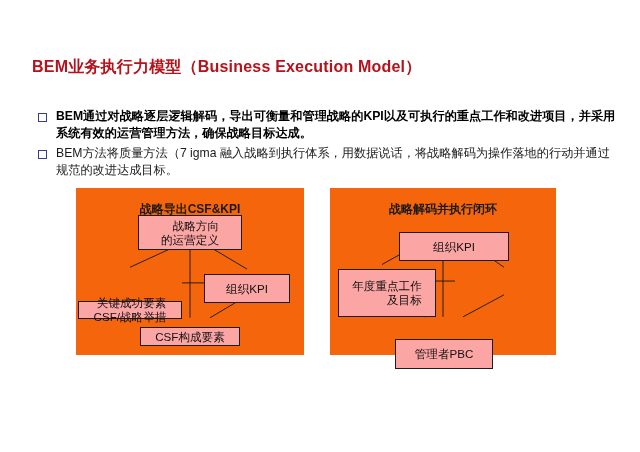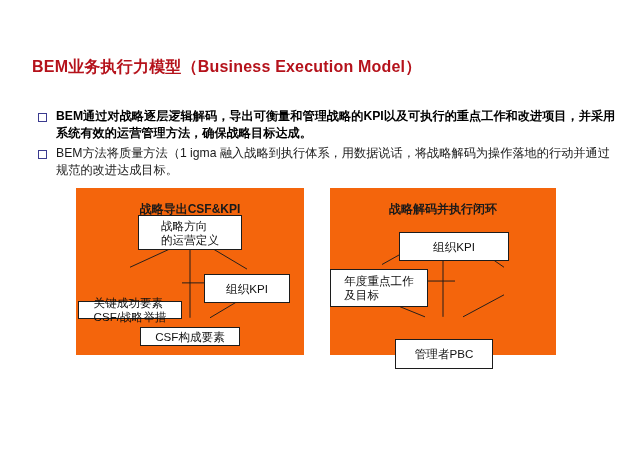--- a/index.html
+++ b/index.html
@@ -91,62 +91,62 @@
     position: absolute;
     left: 0;
     top: 0;
     width: 100%;
     height: 100%;
   }
 
   
   .node {
     position: absolute;
-    background: #ffffff;
+    background: #fca5a5;
     border: 1.3px solid #1c1c1c;
     box-sizing: border-box;
     display: flex;
     align-items: center;
     justify-content: center;
-    text-align: left;
+    text-align: right;
     font-size: 11.6px;
     line-height: 14px;
     color: #111111;
     padding: 2px 4px;
     white-space: pre-line;
     z-index: 2;
   }
 
   
   #node-l-top    { left: 62px;  top: 1px;   width: 104px; height: 35px; }
   #node-l-left   { left: 2px;   top: 58px;  width: 104px; height: 18px; margin-top: 29px; }
   #node-l-right  { left: 128px; top: 60px;  width: 86px;  height: 29px; }
   #node-l-bottom { left: 64px;  top: 113px; width: 100px; height: 19px; }
 
   
   #node-r-top    { left: 69px;  top: 18px;   width: 110px;  height: 29px; }
-  #node-r-left   { left: 0px;   top: 55px;  width: 98px;  height: 38px; }
+  #node-r-left   { left: 8px;   top: 55px;  width: 98px;  height: 48px; }
   #node-r-right  { left: 125px; top: 58px;  width: 98px;  height: 30px; }
   #node-r-bottom { left: 65px;  top: 112px; width: 98px;  height: 30px; margin-top: 13px; }
 </style>
 </head>
 <body>
 
 <div class="slide-title">BEM业务执行力模型（Business Execution Model）</div>
 
 <div class="bullets">
 
   <div class="bullet-row strong">
     <span class="bullet-marker"></span>
     <span class="bullet-text">BEM通过对战略逐层逻辑解码，导出可衡量和管理战略的KPI以及可执行的重点工作和改进项目，并采用系统有效的运营管理方法，确保战略目标达成。</span>
   </div>
 
   <div class="bullet-row">
     <span class="bullet-marker"></span>
-    <span class="bullet-text">BEM方法将质量方法（1  igma   融入战略到执行体系，用数据说话，将战略解码为操作落地的行动并通过规范的改进达成目标。</span>
+    <span class="bullet-text">BEM方法将质量方法（7  igma   融入战略到执行体系，用数据说话，将战略解码为操作落地的行动并通过规范的改进达成目标。</span>
   </div>
 
 </div>
 
 <div class="panel" id="panel-left">
 
   <div class="panel-heading">战略导出CSF&amp;KPI</div>
 
   <div class="diagram">
 

